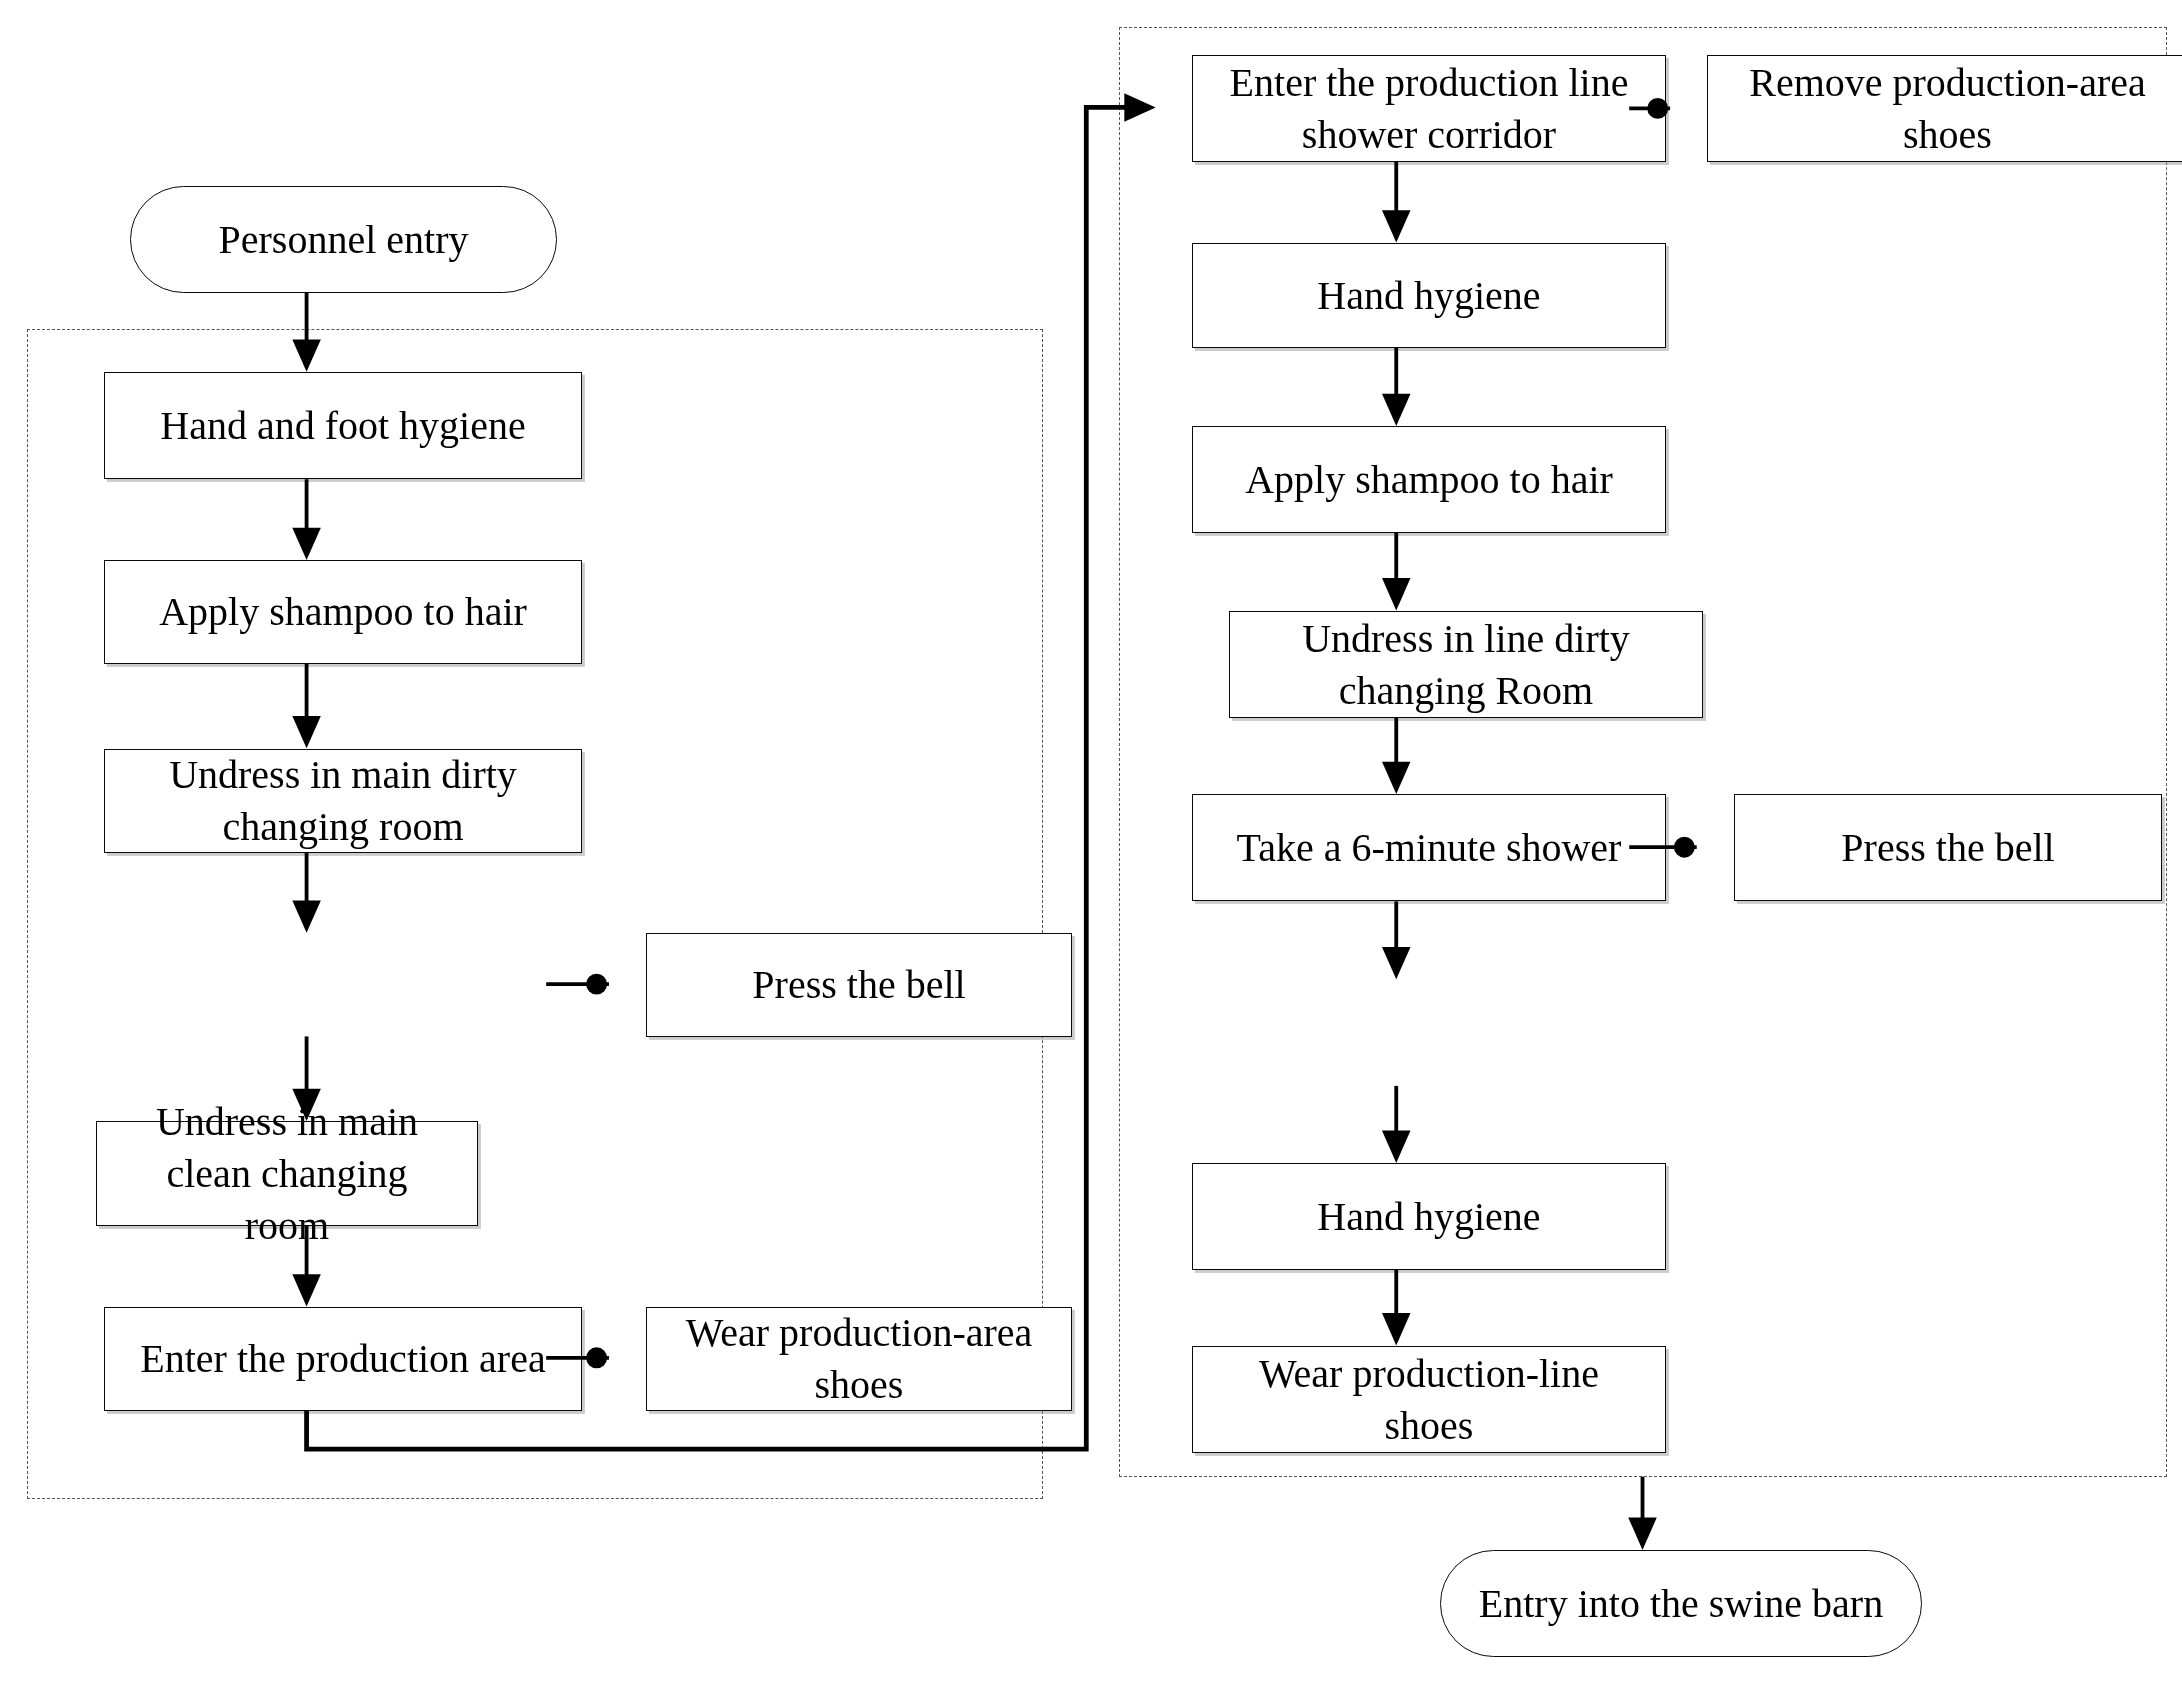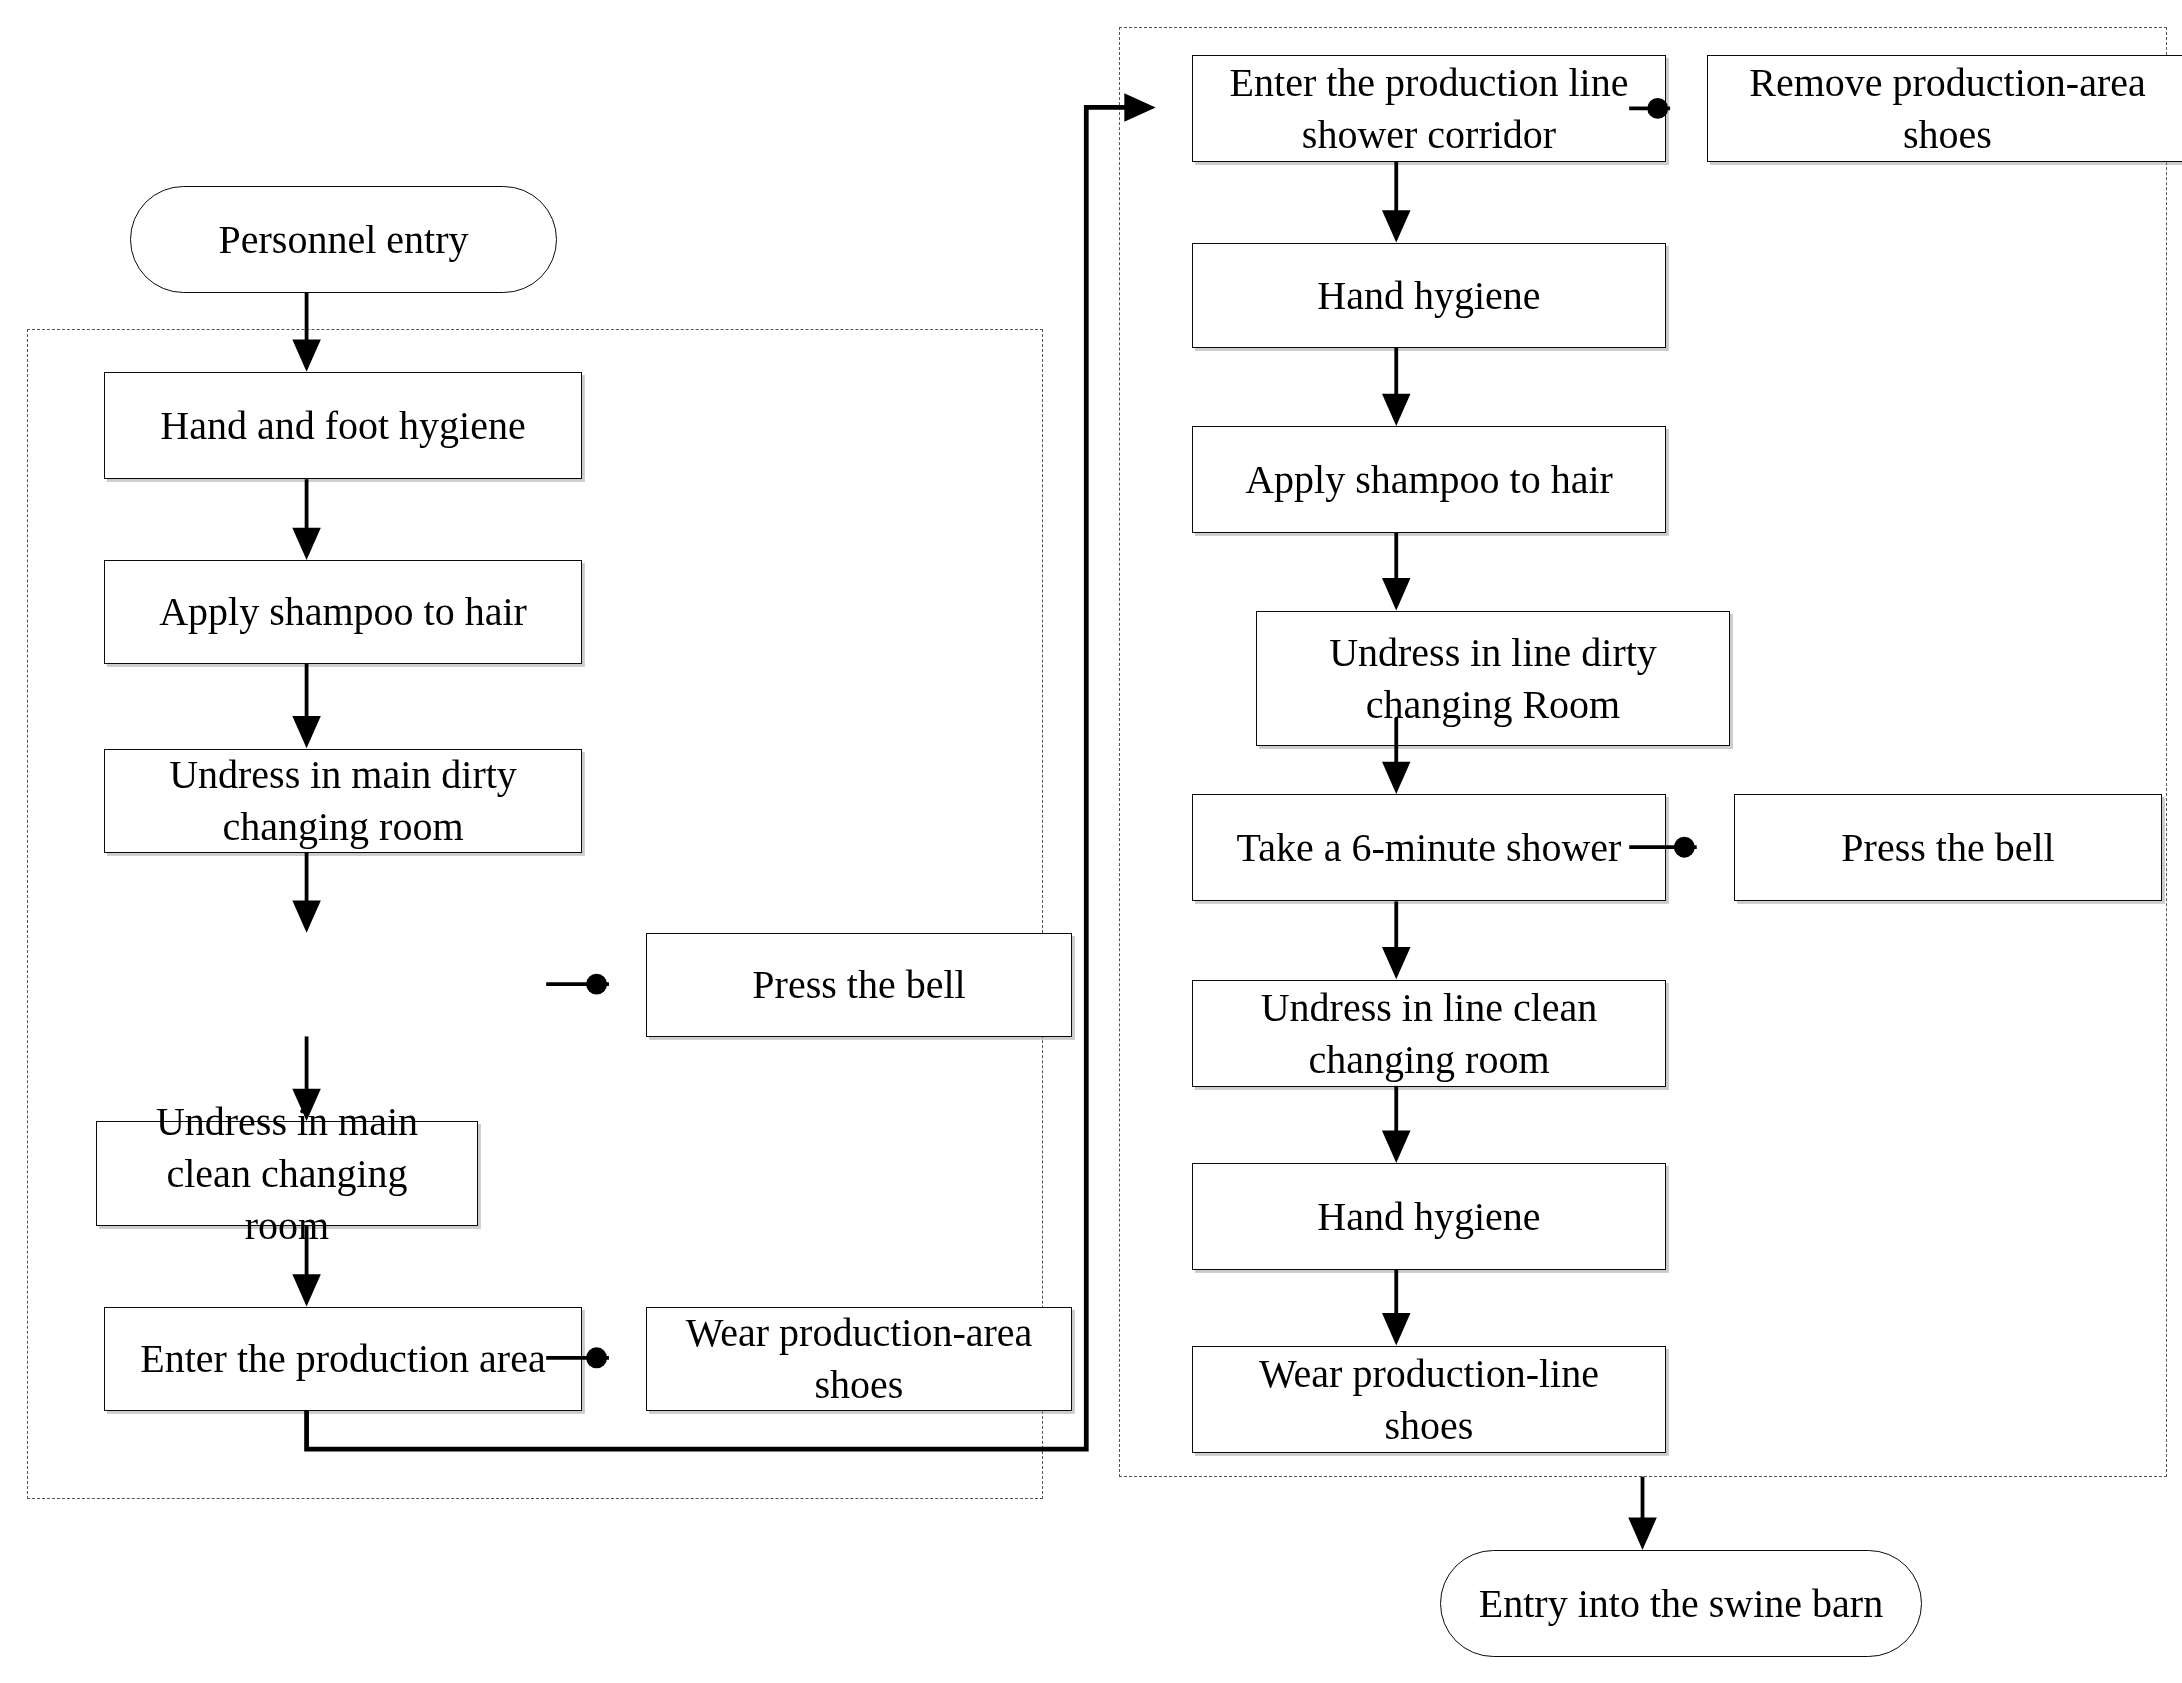--- a/index.html
+++ b/index.html
@@ -46,23 +46,22 @@
   <div class="box wrap2" style="left:68px;top:749px;width:478px;height:104px">Undress in main dirty changing room</div>
   <div class="box wrap2" style="left:60px;top:1121px;width:382px;height:105px">Undress in main clean changing room</div>
   <div class="box" style="left:68px;top:1307px;width:478px;height:104px">Enter the production area</div>
 
   <div class="box" style="left:610px;top:933px;width:426px;height:104px">Press the bell</div>
   <div class="box pad20" style="left:610px;top:1307px;width:426px;height:104px">Wear production-area shoes</div>
 
   <div class="box pad0" style="left:1156px;top:55px;width:474px;height:107px">Enter the production line shower corridor</div>
   <div class="box" style="left:1156px;top:243px;width:474px;height:105px">Hand hygiene</div>
   <div class="box" style="left:1156px;top:426px;width:474px;height:107px">Apply shampoo to hair</div>
-  <div class="box wrap2" style="left:1220px;top:611px;width:474px;height:135px">Undress in line dirty changing Room</div>
+  <div class="box wrap2" style="left:1193px;top:611px;width:474px;height:107px">Undress in line dirty changing Room</div>
   <div class="box" style="left:1156px;top:794px;width:474px;height:107px">Take a 6-minute shower</div>
-  <div class="box wrap2" style="left:1156px;top:980px;width:474px;height:107px">Undress in line clean changing room</div>
   <div class="box" style="left:1156px;top:1163px;width:474px;height:107px">Hand hygiene</div>
   <div class="box wrap2" style="left:1671px;top:55px;width:481px;height:107px">Remove production-area shoes</div>
 
   <div class="box wrap2" style="left:1156px;top:1346px;width:474px;height:107px">Wear production-line shoes</div>
   <div class="box" style="left:1698px;top:794px;width:428px;height:107px">Press the bell</div>
 
   <svg class="connectors" width="2183" height="1683" viewBox="0 0 2295 1770">
 
     <g stroke="#000" stroke-width="4" fill="#000">
       <line x1="322" y1="308" x2="322" y2="361"></line>

